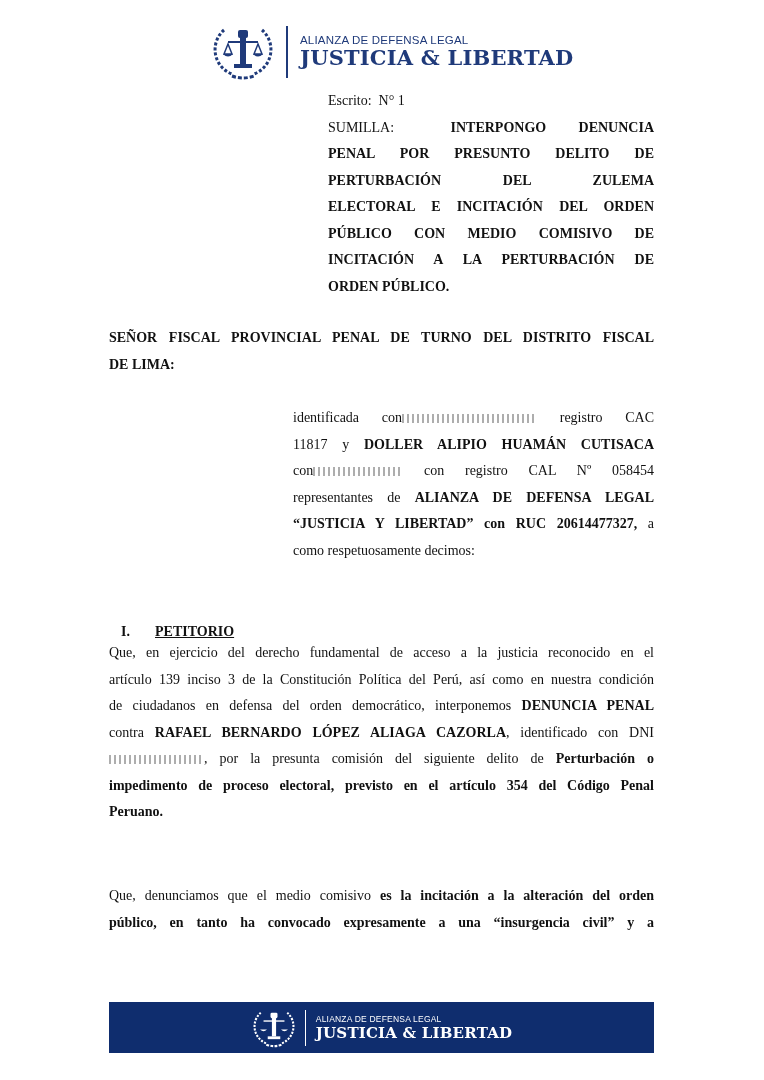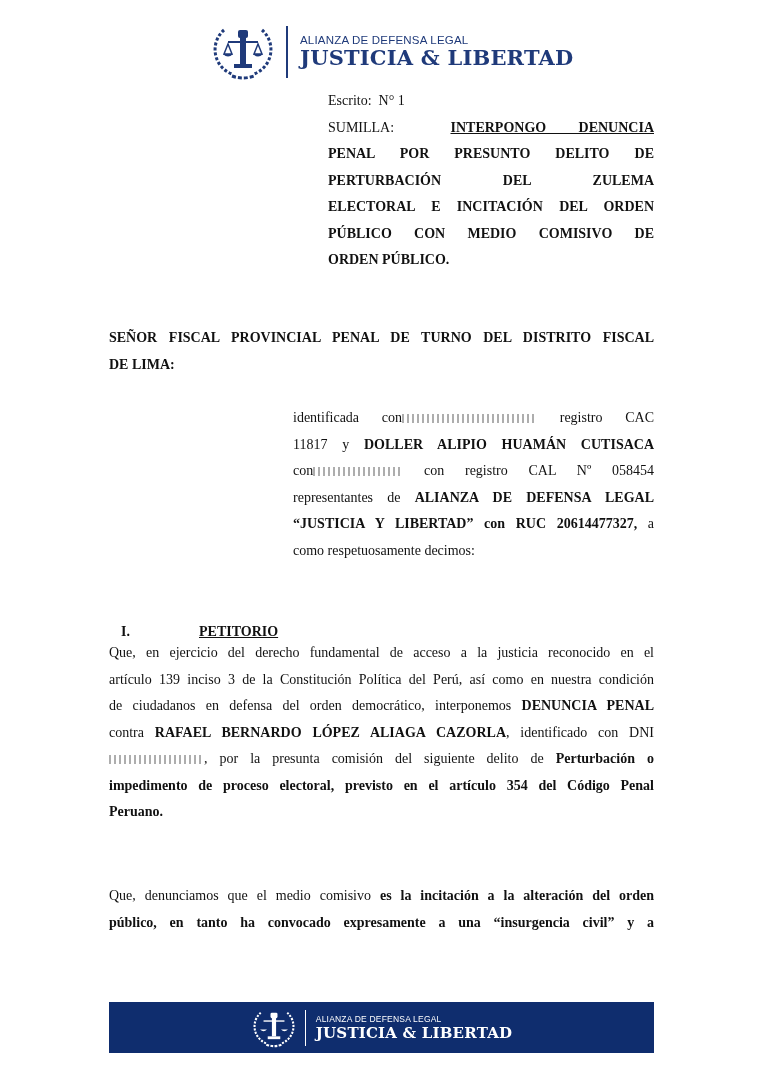--- a/index.html
+++ b/index.html
@@ -12,21 +12,21 @@
   .txt { font-size:14px; line-height:26.5px; }
   .b { font-weight:bold; }
   .jl { text-align:justify; text-align-last:justify; }
   .block { position:absolute; }
   .redact { display:inline-block; background:repeating-linear-gradient(90deg,#777 0 2px,transparent 2px 5px); opacity:0.6; height:9px; vertical-align:middle; }
   .footer { position:absolute; left:109px; top:1002px; width:545px; height:51px; background:#0f2d6e; display:flex; align-items:center; justify-content:center; }
   .footer .vsep { background:#ffffff; height:36px; margin:0 10px 0 8px; width:1px; }
   .footer .brand-top { color:#fff; font-size:8.5px; }
   .footer .brand-main { color:#fff; font-size:15px; line-height:18px; }
   .heading-num { display:inline-block; width:34px; }
-  .underline { text-decoration:underline;margin-left:44px; }
+  .underline { text-decoration:underline; }
 </style>
 </head>
 <body>
 
 <div class="header-logo">
   <svg class="emblem" viewBox="0 0 66 60">
     <g fill="none" stroke="#1f3a7a" stroke-width="3" stroke-dasharray="3 2">
       <path d="M14 8 A26 26 0 0 0 22 52"></path>
       <path d="M52 8 A26 26 0 0 1 44 52"></path>
     </g>
@@ -42,25 +42,26 @@
   </svg>
   <div class="vsep"></div>
   <div>
     <div class="brand-top">ALIANZA DE DEFENSA LEGAL</div>
     <div class="brand-main">JUSTICIA &amp; LIBERTAD</div>
   </div>
 </div>
 
 <div class="block txt" style="left:328px; top:88px; width:326px;">
   <div><span>Escrito:</span>&nbsp;&nbsp;<span>N° 1</span></div>
-  <div class="jl"><span>SUMILLA:</span> <span class="b" style="margin-left:24px;text-decoration:underline;">INTERPONGO DENUNCIA</span></div>
+  <div class="jl"><span>SUMILLA:</span> <span class="b" style="margin-left:24px;">INTERPONGO DENUNCIA</span></div>
   <div class="jl b">PENAL POR PRESUNTO DELITO DE</div>
   <div class="jl b">PERTURBACIÓN DEL ZULEMA</div>
   <div class="jl b">ELECTORAL E INCITACIÓN DEL ORDEN</div>
   <div class="jl b">PÚBLICO CON MEDIO COMISIVO DE</div>
+  <div class="jl b">INCITACIÓN A LA PERTURBACIÓN DE</div>
   <div class="b">ORDEN PÚBLICO.</div>
 </div>
 
 <div class="block txt b" style="left:109px; top:325px; width:545px;">
   <div class="jl">SEÑOR FISCAL PROVINCIAL PENAL DE TURNO DEL DISTRITO FISCAL</div>
   <div>DE LIMA:</div>
 </div>
 
 <div class="block txt" style="left:293px; top:405px; width:361px;">
   <div class="jl"><span>identificada con</span><span class="redact" style="width:135px;"></span> <span>registro CAC</span></div>

